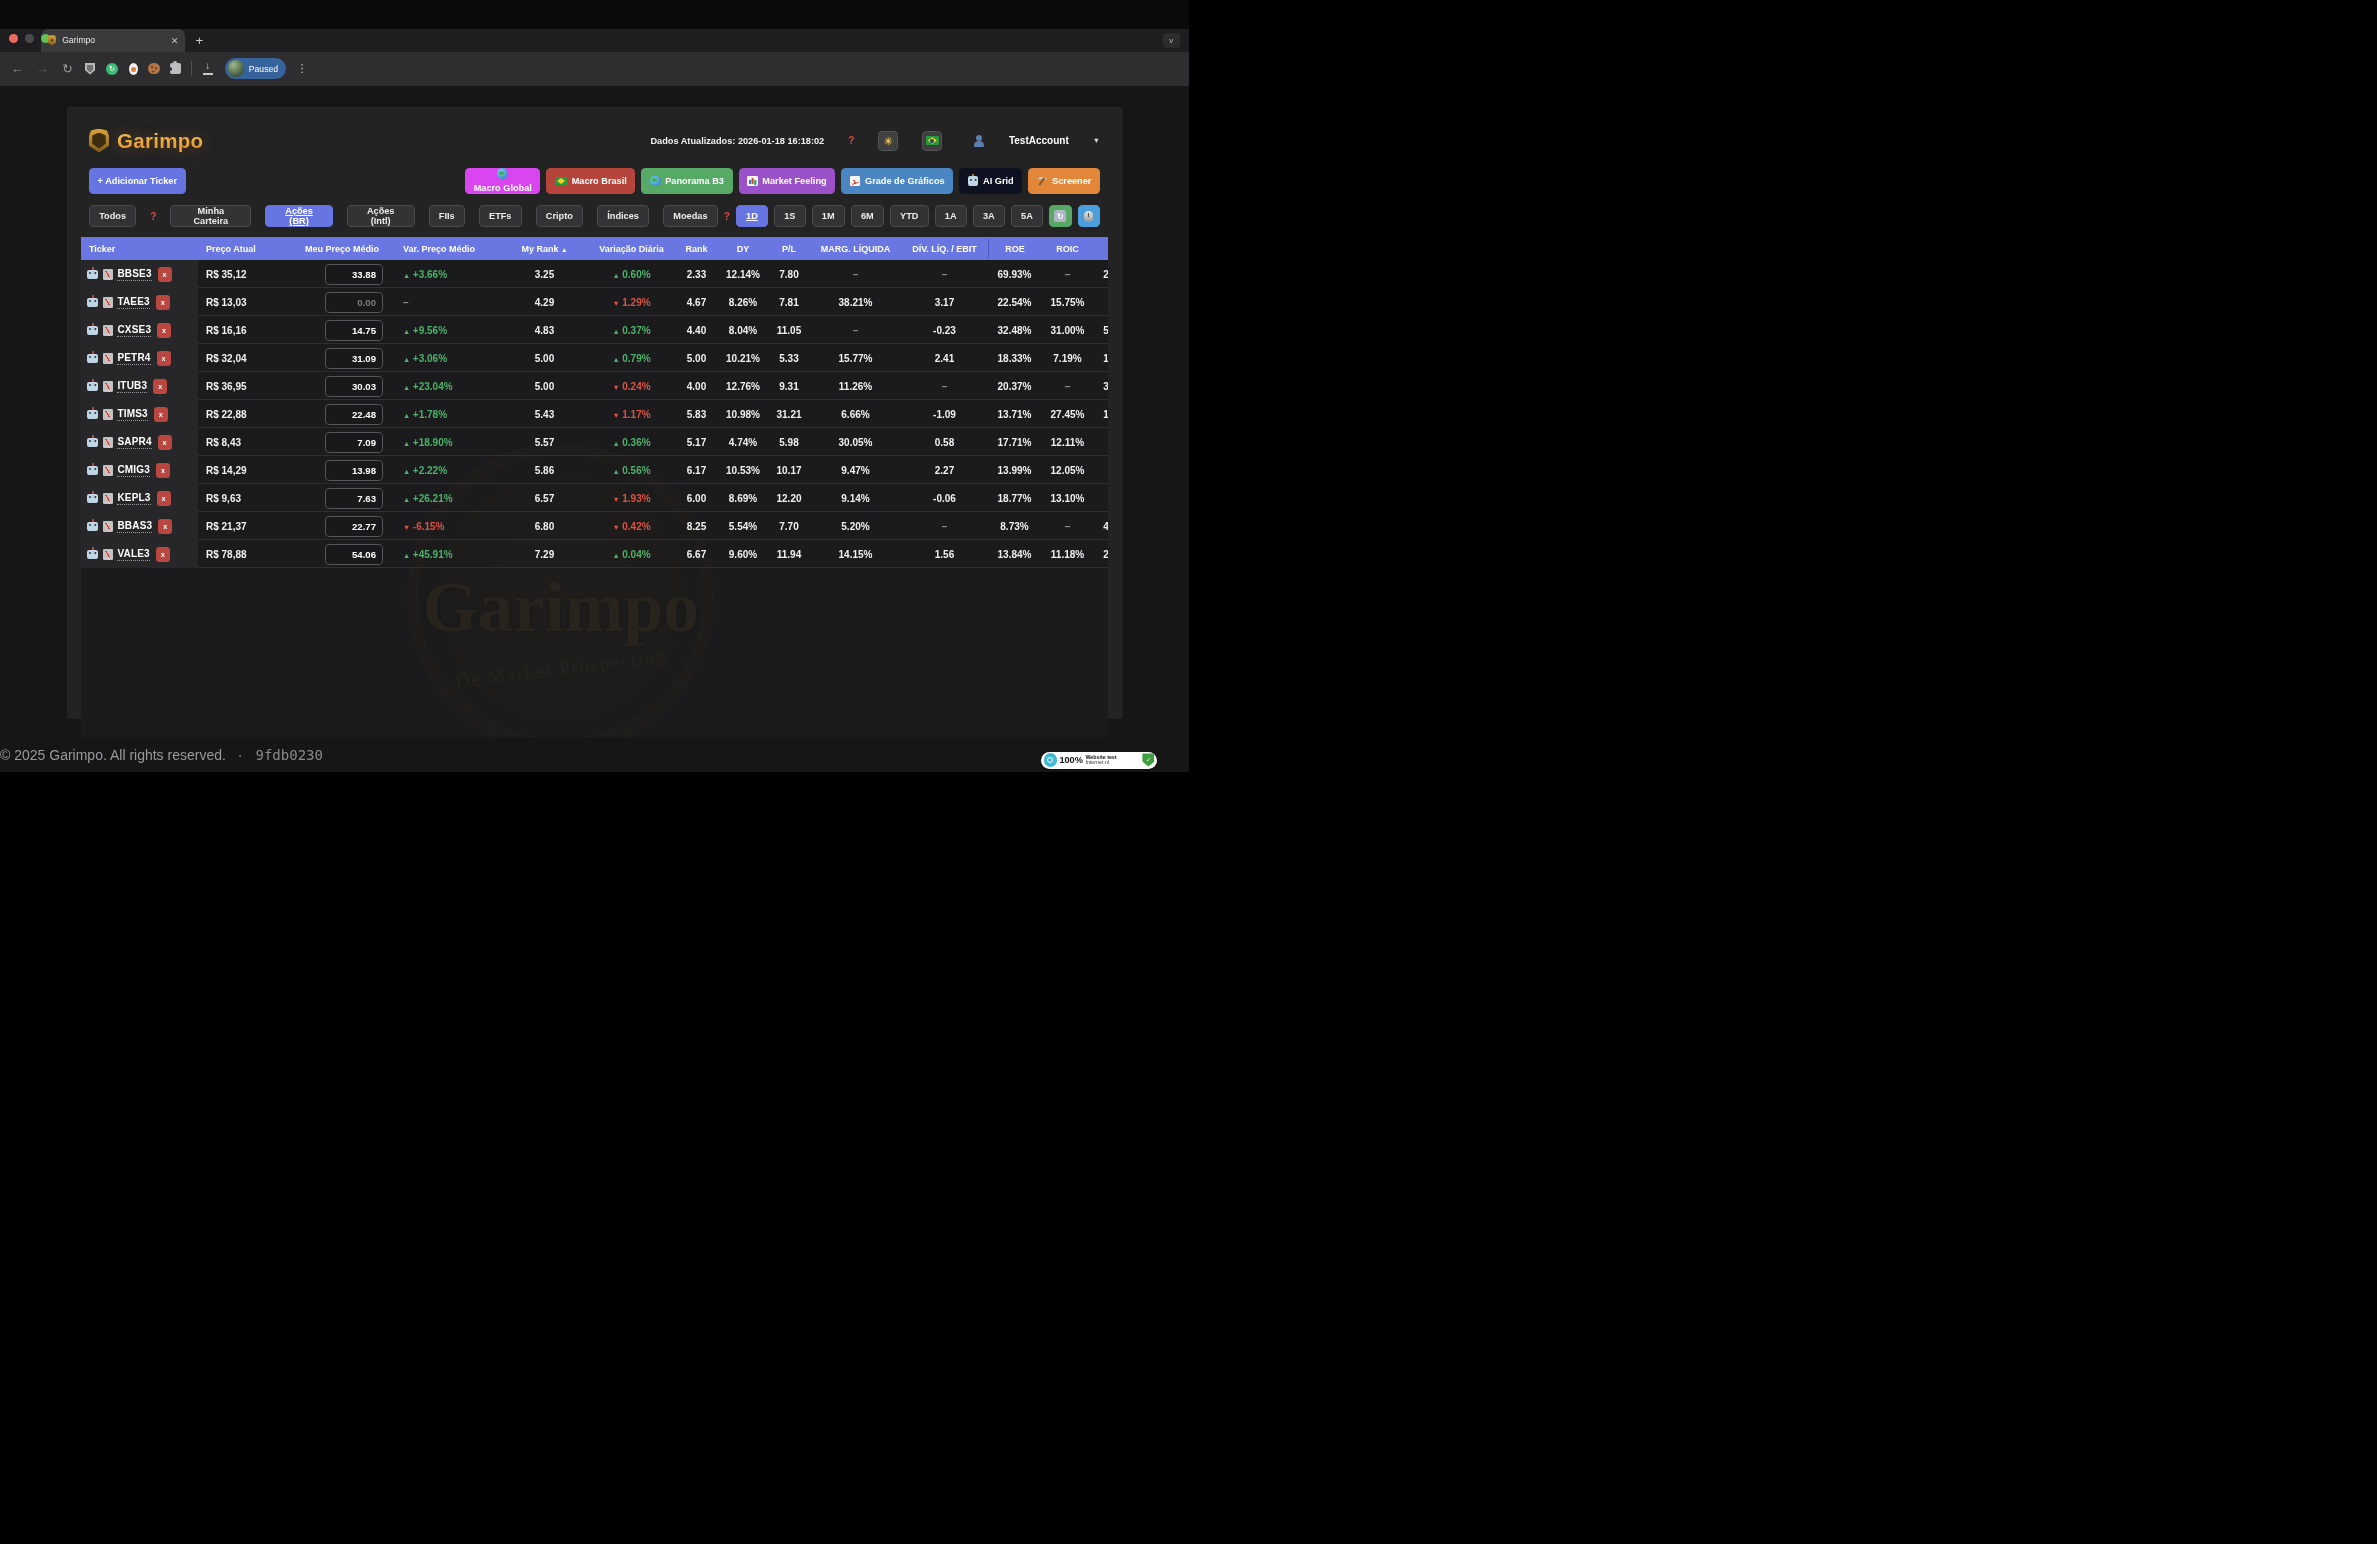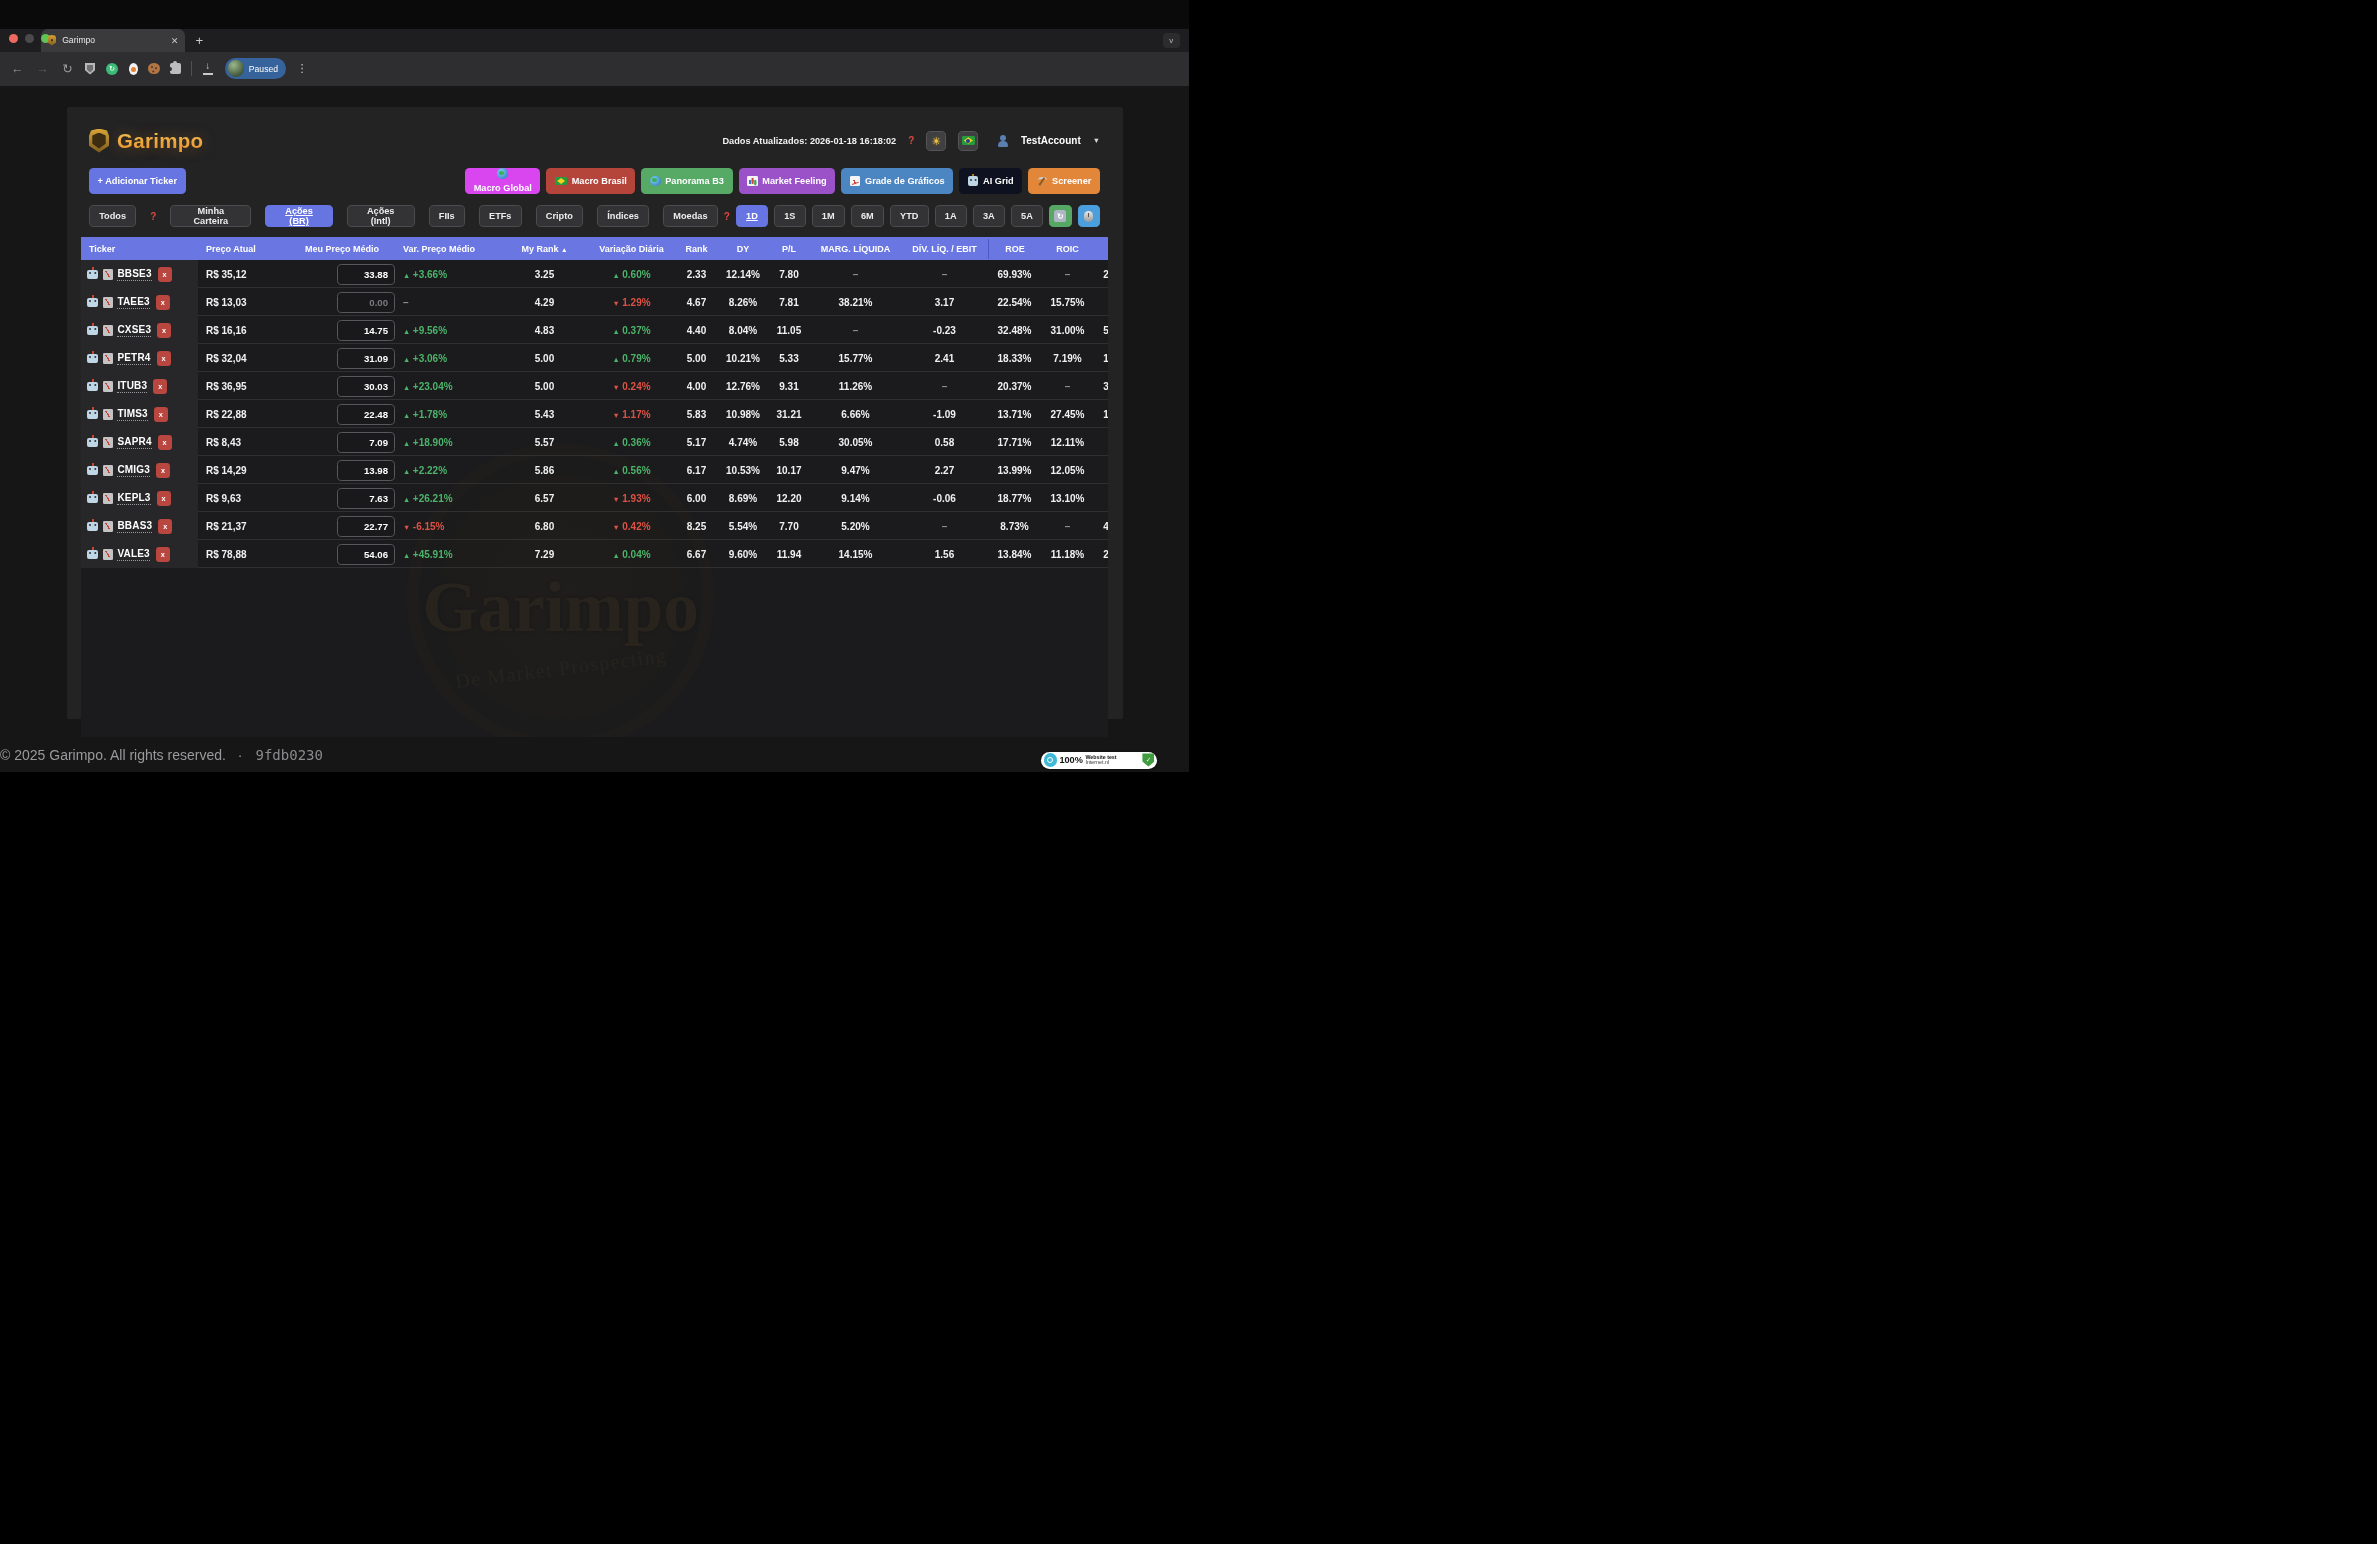--- a/index.html
+++ b/index.html
@@ -52,21 +52,21 @@
   .kebab{color:#c9c9c9;font-size:11.2px;}
 
   
   .page{position:relative;height:687px;background:var(--page);padding-top:21px;}
   .card{width:1056px;margin:0 auto;height:612px;background:var(--card);border-radius:2.6px;padding:17px 14.5px 0;position:relative;}
 
   .app-header{display:flex;align-items:center;height:34px;padding:0 8px;}
   .crest{width:20px;height:24px;background:linear-gradient(180deg,#d9a437,#7a5a1d);clip-path:polygon(50% 0,90% 8%,100% 30%,100% 72%,50% 100%,0 72%,0 30%,10% 8%);position:relative;margin-right:8px;}
   .crest::after{content:"";position:absolute;inset:4px 3.3px;background:#3c2c12;clip-path:polygon(50% 0,100% 18%,100% 70%,50% 100%,0 70%,0 18%);}
   .logo-text{font-size:20.5px;font-weight:bold;letter-spacing:0.3px;background:linear-gradient(180deg,#f6c95c,#e8922c);-webkit-background-clip:text;background-clip:text;color:transparent;text-shadow:0 0 14.5px rgba(232,146,44,.35);}
-  .header-right{margin-left:auto;display:flex;align-items:center;gap:12px;}
+  .header-right{margin-left:auto;display:flex;align-items:center;gap:24px;}
   .updated{color:#f2f2f2;font-size:9.2px;font-weight:bold;}
   .q-help{color:#e0483e;font-weight:bold;font-size:10px;}
   .sq-btn{width:20px;height:20px;background:#3f3f42;border:0.7px solid #565659;border-radius:4.6px;display:flex;align-items:center;justify-content:center;}
   .sun{color:#f5c542;font-size:10.6px;text-shadow:0 0 2.6px #f5c542;}
   .br-flag{width:13.2px;height:9.2px;background:#259b3c;border-radius:1.3px;position:relative;}
   .br-flag::before{content:"";position:absolute;inset:1.3px 2px;background:#f5d020;clip-path:polygon(50% 0,100% 50%,50% 100%,0 50%);}
   .br-flag::after{content:"";position:absolute;left:4.6px;top:2.6px;width:4px;height:4px;border-radius:50%;background:#1b3f8f;}
   .user-ic{width:12px;height:12px;position:relative;margin-left:6.6px;}
   .user-ic::before{content:"";position:absolute;left:2.6px;top:0;width:6px;height:6px;border-radius:50%;background:#5b7fae;}
   .user-ic::after{content:"";position:absolute;left:0.7px;bottom:0;width:10px;height:5.3px;border-radius:4.6px 4.6px 1.3px 1.3px;background:#5b7fae;}
@@ -121,21 +121,21 @@
   .cell.left{text-align:left;padding-left:8px;}
   .cell.dash{color:#8f8f92;font-weight:bold;}
   .ticker-cell{display:flex;align-items:center;gap:4.6px;background:var(--tickercol);height:28px;padding-left:6px;}
   .rob{width:11.2px;height:9.2px;border-radius:2px;background:#bfd6e4;position:relative;flex:none;}
   .rob::before{content:"";position:absolute;left:4.6px;top:-2.6px;width:2px;height:2.6px;background:#c9452e;}
   .rob::after{content:"";position:absolute;left:2px;top:2.6px;width:2px;height:2px;border-radius:50%;background:#26343d;box-shadow:5.3px 0 0 #26343d;}
   .chart-sq{width:10px;height:11.2px;border-radius:1.3px;background:#c3c3c6;position:relative;flex:none;}
   .chart-sq::after{content:"";position:absolute;left:1.3px;top:2.6px;width:7.3px;height:6px;background:linear-gradient(60deg,transparent 44%,#c9452e 44%,#c9452e 58%,transparent 58%);}
   .tname{color:#fff;font-size:10px;font-weight:bold;border-bottom:1px dotted #9a9a9e;padding-bottom:1.3px;letter-spacing:0.2px;}
   .rm-btn{width:14px;height:15px;border-radius:3.3px;background:#b9473f;color:#fff;font-size:7.3px;font-weight:bold;border:none;display:flex;align-items:center;justify-content:center;margin-left:1.3px;}
-  .avg-input{width:58px;height:20.5px;margin-left:auto;margin-right:0;background:#19191b;border:0.7px solid #58585c;border-radius:4.6px;color:#fff;font-size:9.6px;font-weight:bold;text-align:right;padding-right:6px;display:flex;align-items:center;justify-content:flex-end;}
+  .avg-input{width:58px;height:20.5px;margin-left:auto;margin-right:12px;background:#19191b;border:0.7px solid #58585c;border-radius:4.6px;color:#fff;font-size:9.6px;font-weight:bold;text-align:right;padding-right:6px;display:flex;align-items:center;justify-content:flex-end;}
   .avg-input.ph{color:#7c7c80;}
   .up{color:var(--green);} .down{color:var(--red);}
   .arrow{font-size:7.3px;margin-right:2.6px;}
   .liq-cell{text-align:left;padding-left:9.2px;}
 
   .watermark{position:absolute;left:50%;top:218px;transform:translateX(-58%);z-index:0;opacity:.16;pointer-events:none;text-align:center;width:423px;}
   .wm-ring{width:284px;height:284px;margin:0 auto;border-radius:50%;background:radial-gradient(circle,#3a2f16 0%,#2c2410 55%,transparent 72%);box-shadow:0 0 0 12px rgba(90,70,25,.35);}
   .wm-word{margin-top:-172px;font-family:"Liberation Serif",serif;font-size:71px;font-weight:bold;color:#6b5420;text-shadow:0 0 5.3px #000;}
   .wm-sub{font-family:"Liberation Serif",serif;font-size:20px;color:#5d4d22;transform:rotate(-7deg);margin-top:9.2px;letter-spacing:1.3px;}
 

